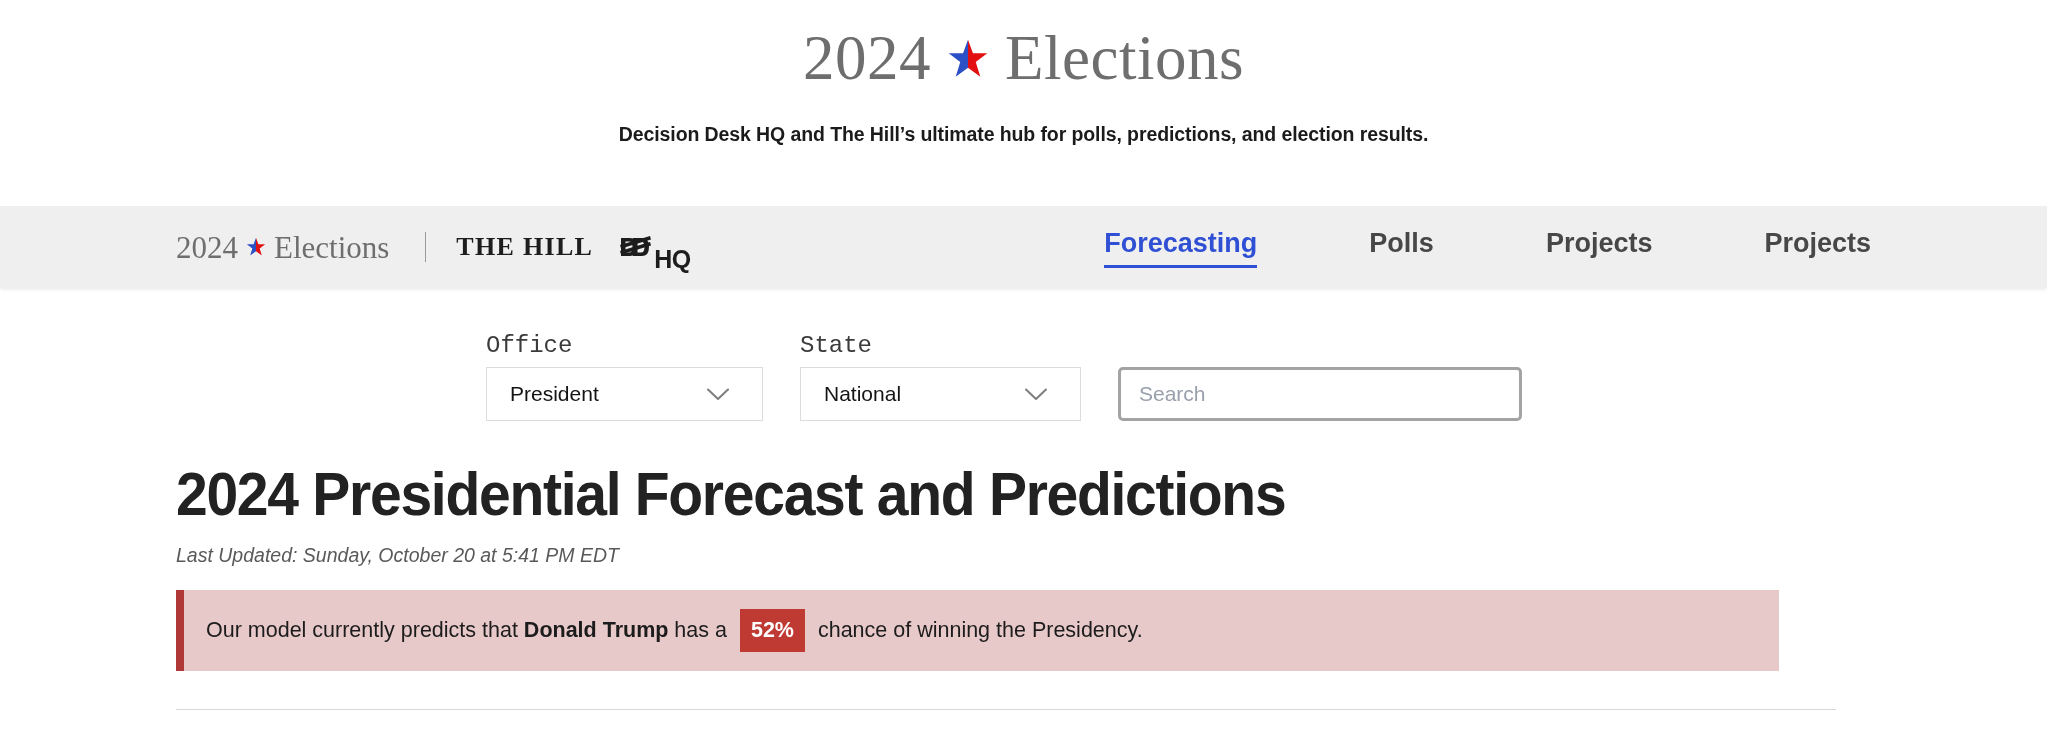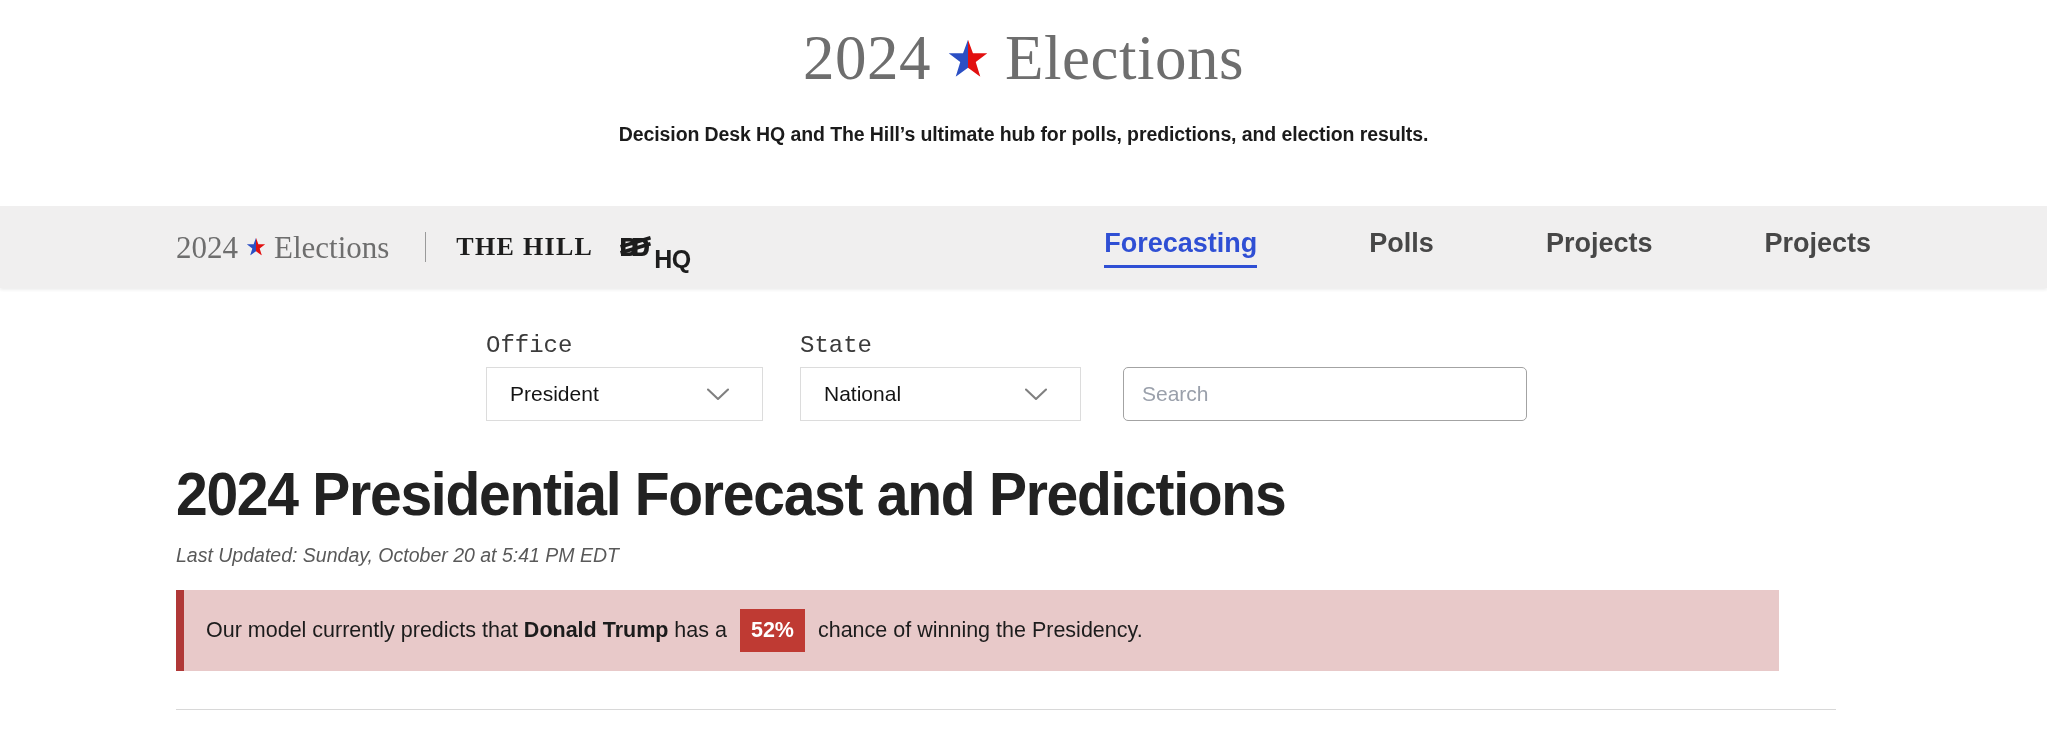--- a/index.html
+++ b/index.html
@@ -177,27 +177,26 @@
   .select-value {
     font-size: 21px;
     color: #141414;
   }
   .chev { display:block; }
 
   .search-box {
     width: 404px;
     height: 54px;
     background: #ffffff;
-    border: 1px solid #a3a3a3;
+    border: 3px solid #a3a3a3;
     border-radius: 5px;
     box-sizing: border-box;
     display: flex;
     align-items: center;
     padding: 0 16px;
-    margin-left: 5px;
     justify-content: flex-end;
   }
   .search-input {
     border: none;
     outline: none;
     width: 100%;
     font-size: 21px;
     font-family: "Liberation Sans", sans-serif;
     color: #141414;
     background: transparent;

